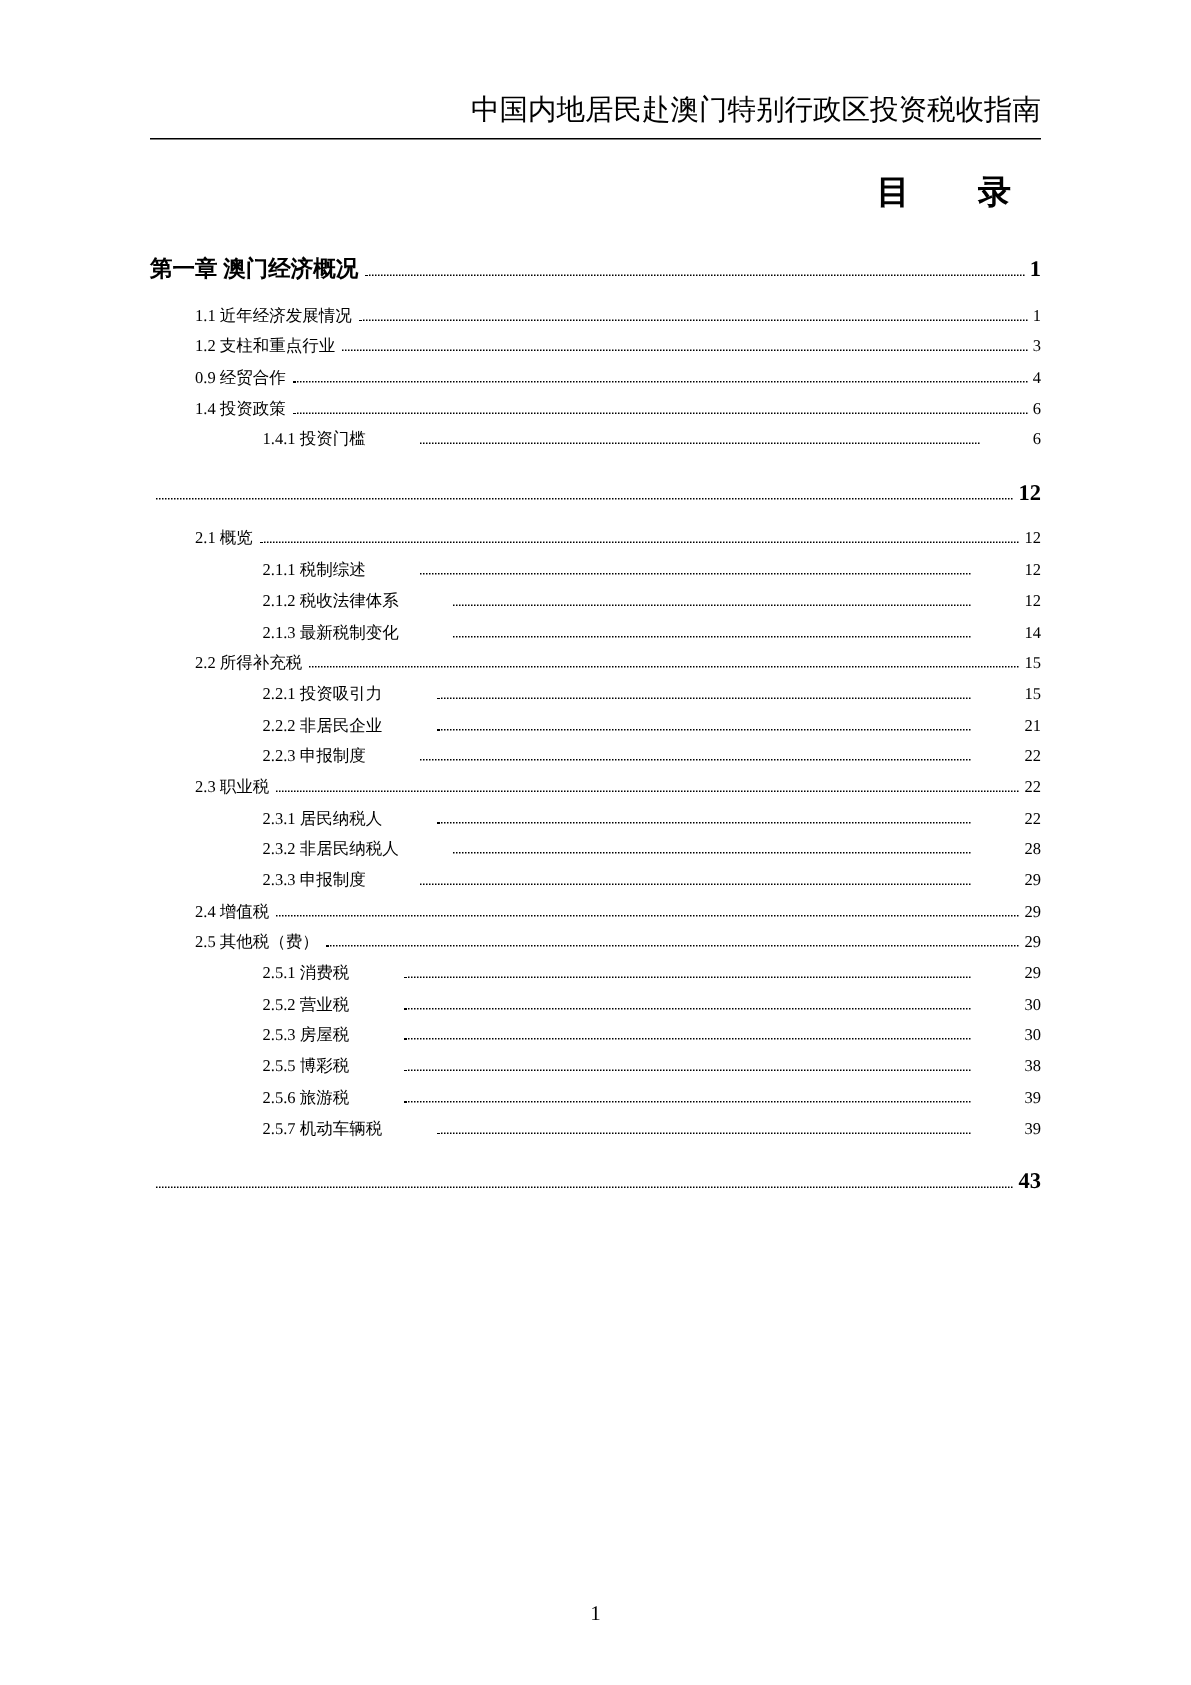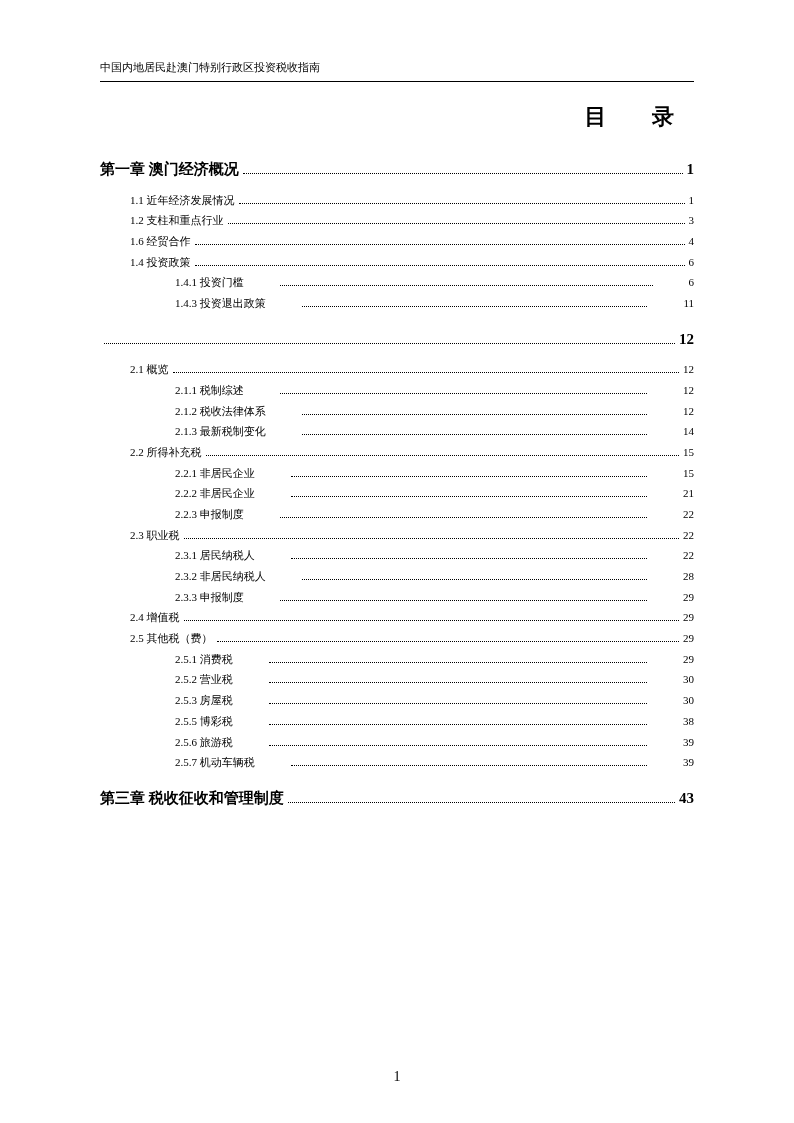--- a/index.html
+++ b/index.html
@@ -11,22 +11,22 @@
     width: 794px;
     height: 1123px;
   }
   .page {
     padding: 60px 100px 40px 100px;
     box-sizing: border-box;
     height: 100%;
     position: relative;
   }
   .header-title {
-    text-align: left;
-    font-size: 11px;
+    text-align: right;
+    font-size: 19px;
     margin-bottom: 6px;
   }
   .header-line {
     border: none;
     border-top: 1px solid #000;
     margin: 0 0 20px 0;
   }
   .toc-title {
     text-align: right;
     font-size: 22px;
@@ -90,39 +90,34 @@
         <span class="label">1.1 近年经济发展情况</span>
         <span class="dots"></span>
         <span class="pageno">1</span>
       </div>
       <div class="toc-line level-1">
         <span class="label">1.2 支柱和重点行业</span>
         <span class="dots"></span>
         <span class="pageno">3</span>
       </div>
       <div class="toc-line level-1">
-        <span class="label">1.6 经贸合作</span>
+        <span class="label">0.9 经贸合作</span>
         <span class="dots"></span>
         <span class="pageno">4</span>
       </div>
       <div class="toc-line level-1">
         <span class="label">1.4 投资政策</span>
         <span class="dots"></span>
         <span class="pageno">6</span>
       </div>
       <div class="toc-line level-2">
         <span class="label">1.4.1 投资门槛</span>
         <span class="dots"></span>
         <span class="pageno">6</span>
       </div>
-      <div class="toc-line level-2">
-        <span class="label">1.4.3 投资退出政策</span>
-        <span class="dots"></span>
-        <span class="pageno">11</span>
-      </div>
       <div class="toc-line chapter">
         <span class="dots"></span>
         <span class="pageno">12</span>
       </div>
       <div class="toc-line level-1">
         <span class="label">2.1 概览</span>
         <span class="dots"></span>
         <span class="pageno">12</span>
       </div>
       <div class="toc-line level-2">
@@ -139,21 +134,21 @@
         <span class="label">2.1.3 最新税制变化</span>
         <span class="dots"></span>
         <span class="pageno">14</span>
       </div>
       <div class="toc-line level-1">
         <span class="label">2.2 所得补充税</span>
         <span class="dots"></span>
         <span class="pageno">15</span>
       </div>
       <div class="toc-line level-2">
-        <span class="label">2.2.1 非居民企业</span>
+        <span class="label">2.2.1 投资吸引力</span>
         <span class="dots"></span>
         <span class="pageno">15</span>
       </div>
       <div class="toc-line level-2">
         <span class="label">2.2.2 非居民企业</span>
         <span class="dots"></span>
         <span class="pageno">21</span>
       </div>
       <div class="toc-line level-2">
         <span class="label">2.2.3 申报制度</span>
@@ -214,19 +209,18 @@
         <span class="label">2.5.6 旅游税</span>
         <span class="dots"></span>
         <span class="pageno">39</span>
       </div>
       <div class="toc-line level-2">
         <span class="label">2.5.7 机动车辆税</span>
         <span class="dots"></span>
         <span class="pageno">39</span>
       </div>
       <div class="toc-line chapter">
-        <span class="label">第三章  税收征收和管理制度</span>
         <span class="dots"></span>
         <span class="pageno">43</span>
       </div>
     </div>
   <div class="page-number">1</div>
 </div>
 
 </body></html>

